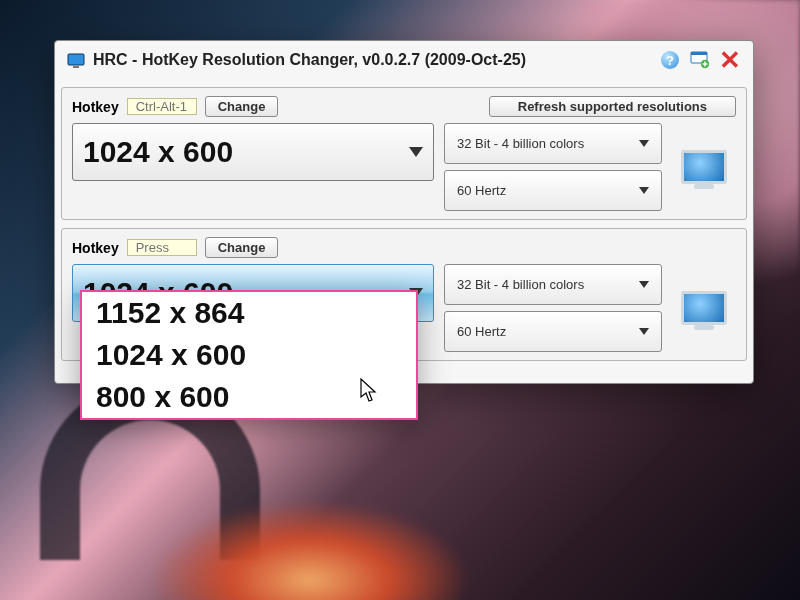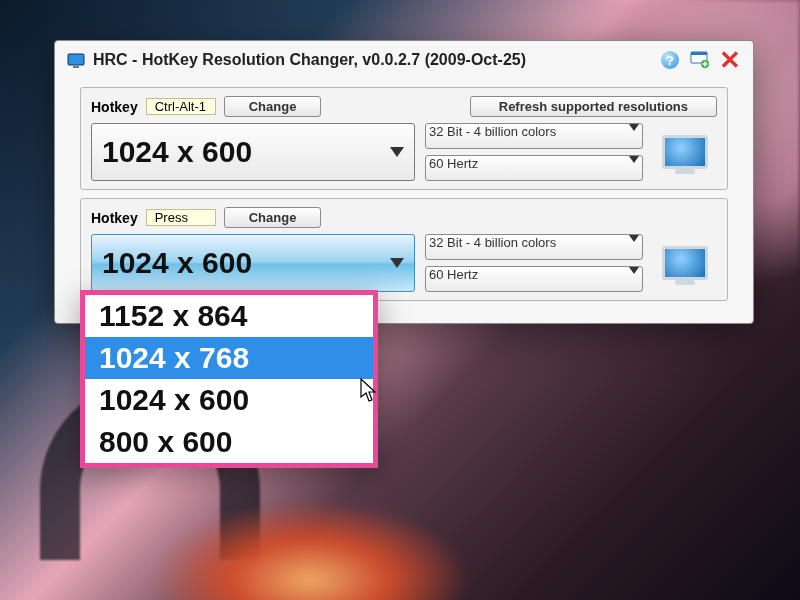--- a/index.html
+++ b/index.html
@@ -39,73 +39,73 @@
   .title-icon{width:18px;height:14px;display:inline-block;position:relative;}
   .title-icon svg{display:block}
   .title-text{flex:1}
   .title-btns{display:flex;gap:8px;align-items:center}
   .tb-btn{width:22px;height:22px;display:flex;align-items:center;justify-content:center;cursor:pointer}
   .help-icon{width:18px;height:18px;border-radius:50%;background:radial-gradient(circle at 35% 30%,#bfe6ff,#2f8fe0);color:#fff;font-weight:700;font-size:13px;display:flex;align-items:center;justify-content:center}
   .tray-icon svg{display:block}
   .close-x{color:#d33; font-size:26px;font-weight:900;line-height:1;text-shadow:0 1px 0 #fff}
 
   .panel{
-    margin:8px 25px;border:1px solid #b5b5b5;border-radius:3px;
+    margin:8px 6px;border:1px solid #b5b5b5;border-radius:3px;
     background:#f3f3f3;padding:8px 10px;position:relative;
   }
   .row-top{display:flex;align-items:center;gap:8px;font-size:14px;margin-bottom:6px}
   .hotkey-label{font-weight:700}
   .hotkey-box{
     border:1px solid #bfbf8f;background:#ffffe0;padding:0 8px;
-    font-size:13px;min-width:70px;display:inline-block;color:#000000
+    font-size:13px;min-width:70px;display:inline-block;color:#737373
   }
   .btn{
     border:1px solid #8a8a8a;border-radius:3px;
     background:linear-gradient(#fff,#e6e6e6);
-    font-size:13px;font-weight:700;padding:2px 24px;cursor:pointer;color:#333
+    font-size:13px;font-weight:700;padding:2px 12px;cursor:pointer;color:#333
   }
   .btn-wide{padding:2px 28px}
   .spacer{flex:1}
 
   .row-main{display:flex;gap:10px;align-items:stretch}
   .res-combo{
     flex:1;min-width:0;height:58px;border:1px solid #7a7a7a;border-radius:3px;
     background:linear-gradient(#fdfdfd,#e9e9e9);
     display:flex;align-items:center;justify-content:space-between;
     padding:0 10px;cursor:pointer;position:relative
   }
   .res-combo.open{
     background:linear-gradient(#e7f5ff,#9bd2f0 48%,#6fc1e8 52%,#c9e9fb);
     border-color:#3d8fcf;
   }
   .res-text{font-size:30px;font-weight:800;color:#111;white-space:nowrap}
   .res-arrow{width:0;height:0;border-left:7px solid transparent;border-right:7px solid transparent;border-top:10px solid #333}
 
   .right-col{width:218px;display:flex;flex-direction:column;gap:6px}
   .small-combo{
-    height:26px;border:1px solid #8a8a8a;border-radius:3px;
+    height:41px;border:1px solid #8a8a8a;border-radius:3px;
     background:linear-gradient(#fff,#ebebeb);
-    display:flex;align-items:flex-start;justify-content:space-between;
-    padding:0 3px;font-size:13px;color:#333;cursor:pointer
+    display:flex;align-items:center;justify-content:space-between;
+    padding:0 12px;font-size:13px;color:#333;cursor:pointer
   }
   .small-arrow{width:0;height:0;border-left:5px solid transparent;border-right:5px solid transparent;border-top:7px solid #333}
 
   .monitor-cell{width:64px;display:flex;align-items:center;justify-content:center}
   .monitor{width:46px;height:34px;border:3px solid #cfd7df;border-radius:3px;background:radial-gradient(circle at 40% 35%,#8fd1ff,#1b6fb8);position:relative}
   .monitor::after{content:"";position:absolute;left:50%;bottom:-8px;transform:translateX(-50%);width:20px;height:5px;background:#cfd7df;border-radius:2px}
 
   .footer{
     margin:4px 14px 0;font-size:12.5px;color:#666;display:flex;gap:24px;justify-content:flex-end;
   }
   .footer a{color:#1461c4;text-decoration:none}
 
   
   .dropdown{
-    position:absolute;left:80px;top:290px;width:298px;
-    background:#fff;border:5px solid #ec4899;box-shadow:0 8px 28px rgba(0,0,0,.35);
+    position:absolute;left:80px;top:290px;width:338px;
+    background:#fff;border:2px solid #ec4899;box-shadow:0 8px 28px rgba(0,0,0,.35);
     z-index:50
   }
   .dd-item{
     font-size:30px;font-weight:800;color:#111;padding:4px 14px;cursor:pointer;white-space:nowrap
   }
   .dd-item.hl{background:#2f8fe8;color:#fff}
 
   
   .cursor{position:absolute;z-index:60;pointer-events:none}
 </style>
@@ -203,20 +203,19 @@
   </div>
 
   <div class="footer">
     <div style="text-align:left">
     </div>
   </div>
 </div>
 
 <div class="dropdown" id="dd">
     <div class="dd-item">1152 x 864</div>
-    <div class="dd-item hl">1024 x 768</div>
     <div class="dd-item">1024 x 600</div>
     <div class="dd-item">800 x 600</div>
   </div>
 
 <svg class="cursor" style="left:360px;top:378px" width="20" height="26" viewBox="0 0 20 26">
   <path d="M1 1 L1 19 L6 15 L9 23 L12 22 L9 14 L15 14 Z" fill="#fff" stroke="#000" stroke-width="1.2"></path>
 </svg>
 
 </body></html>

